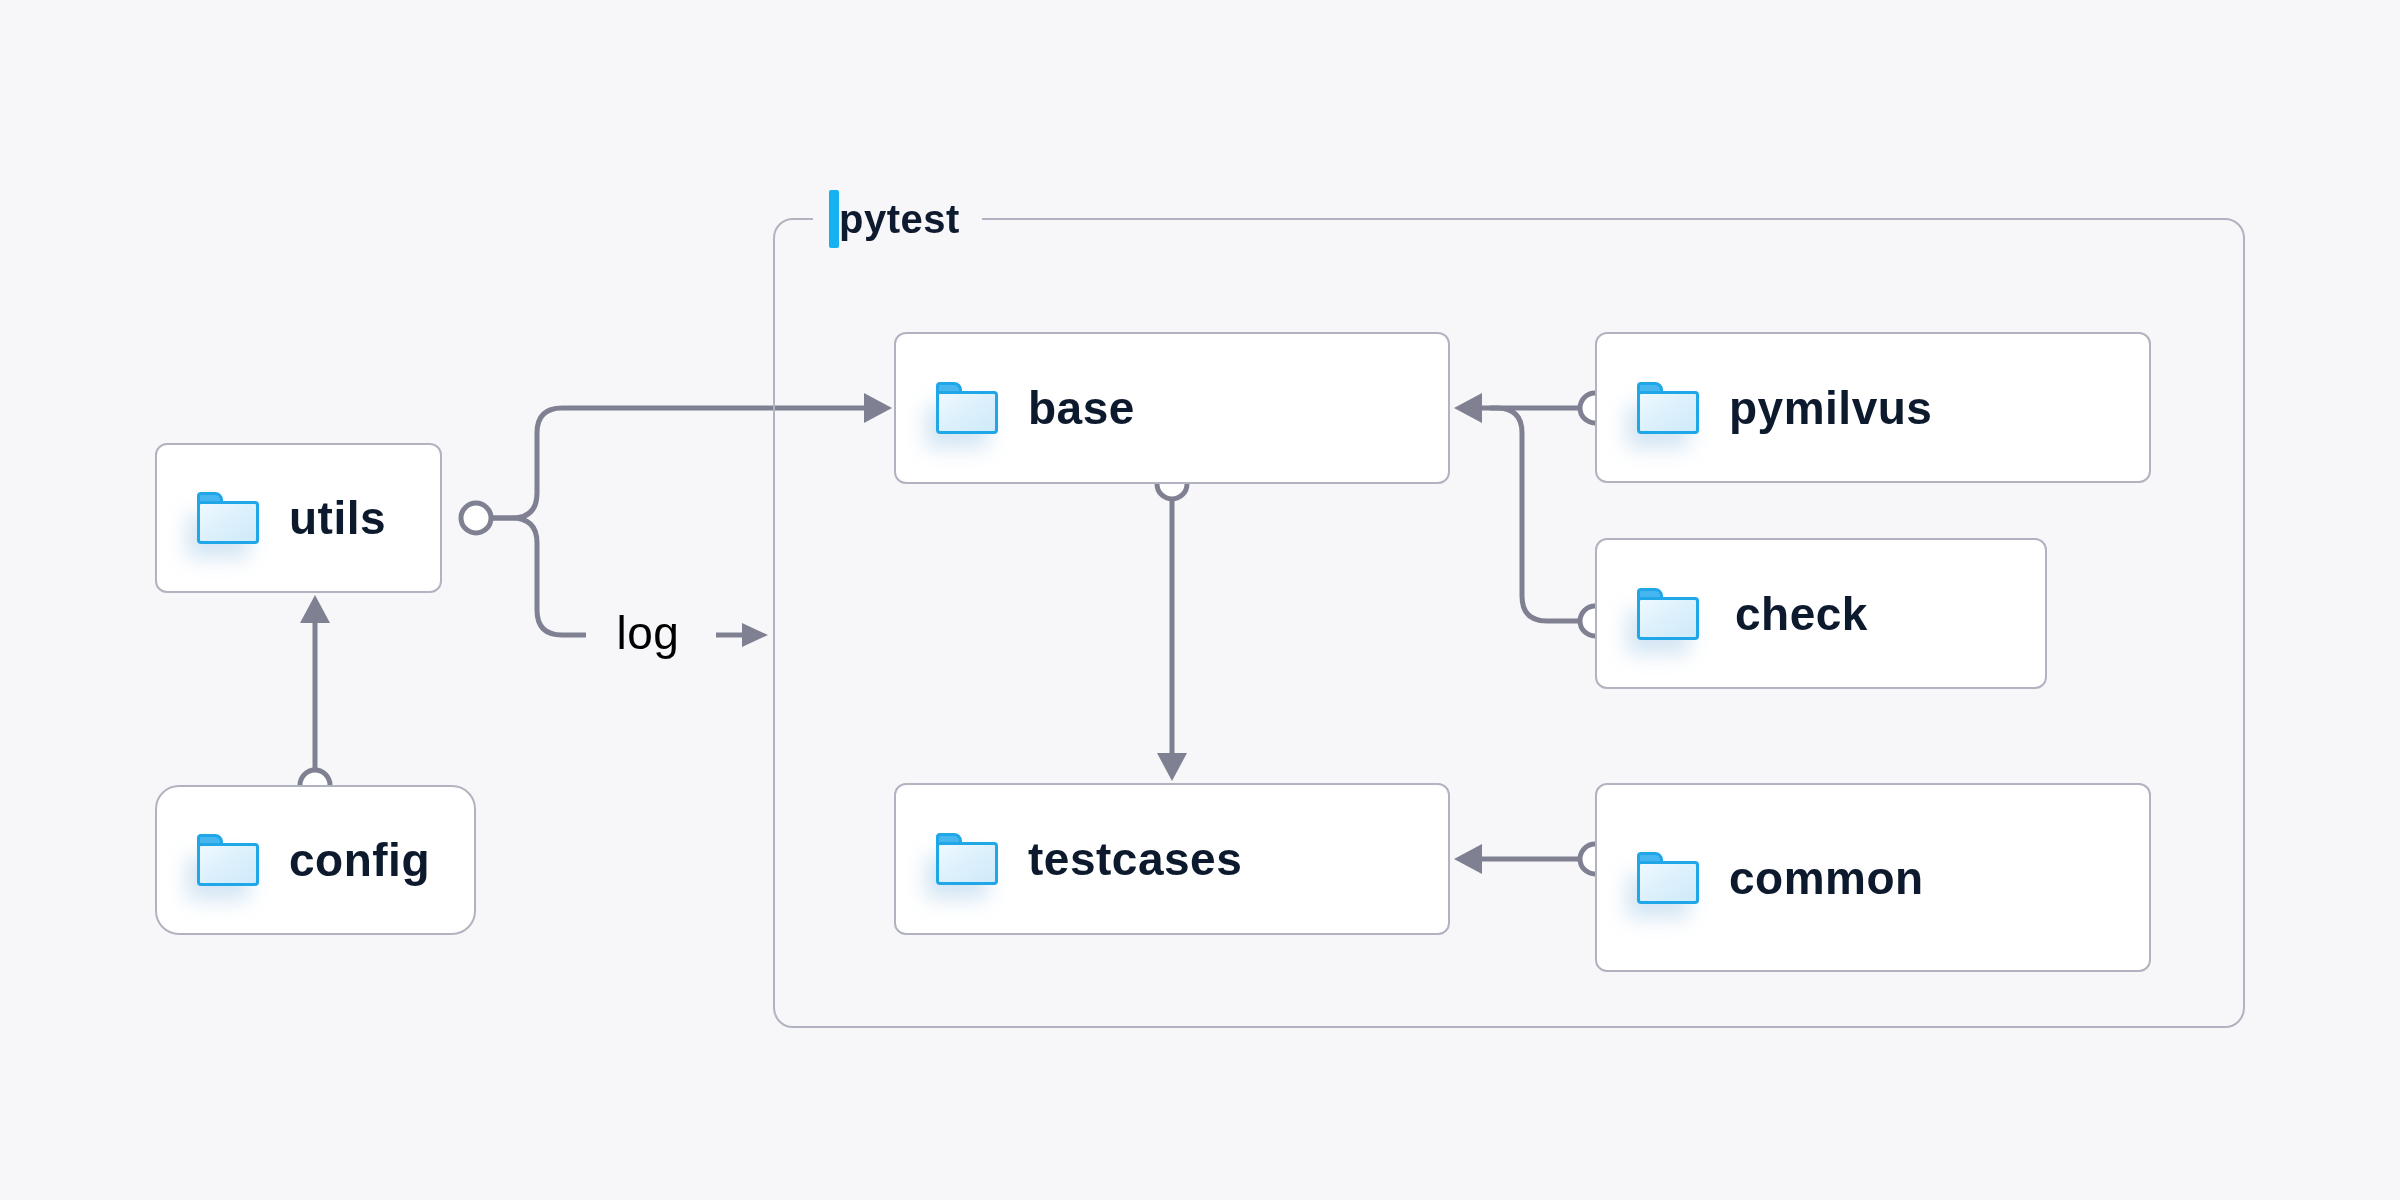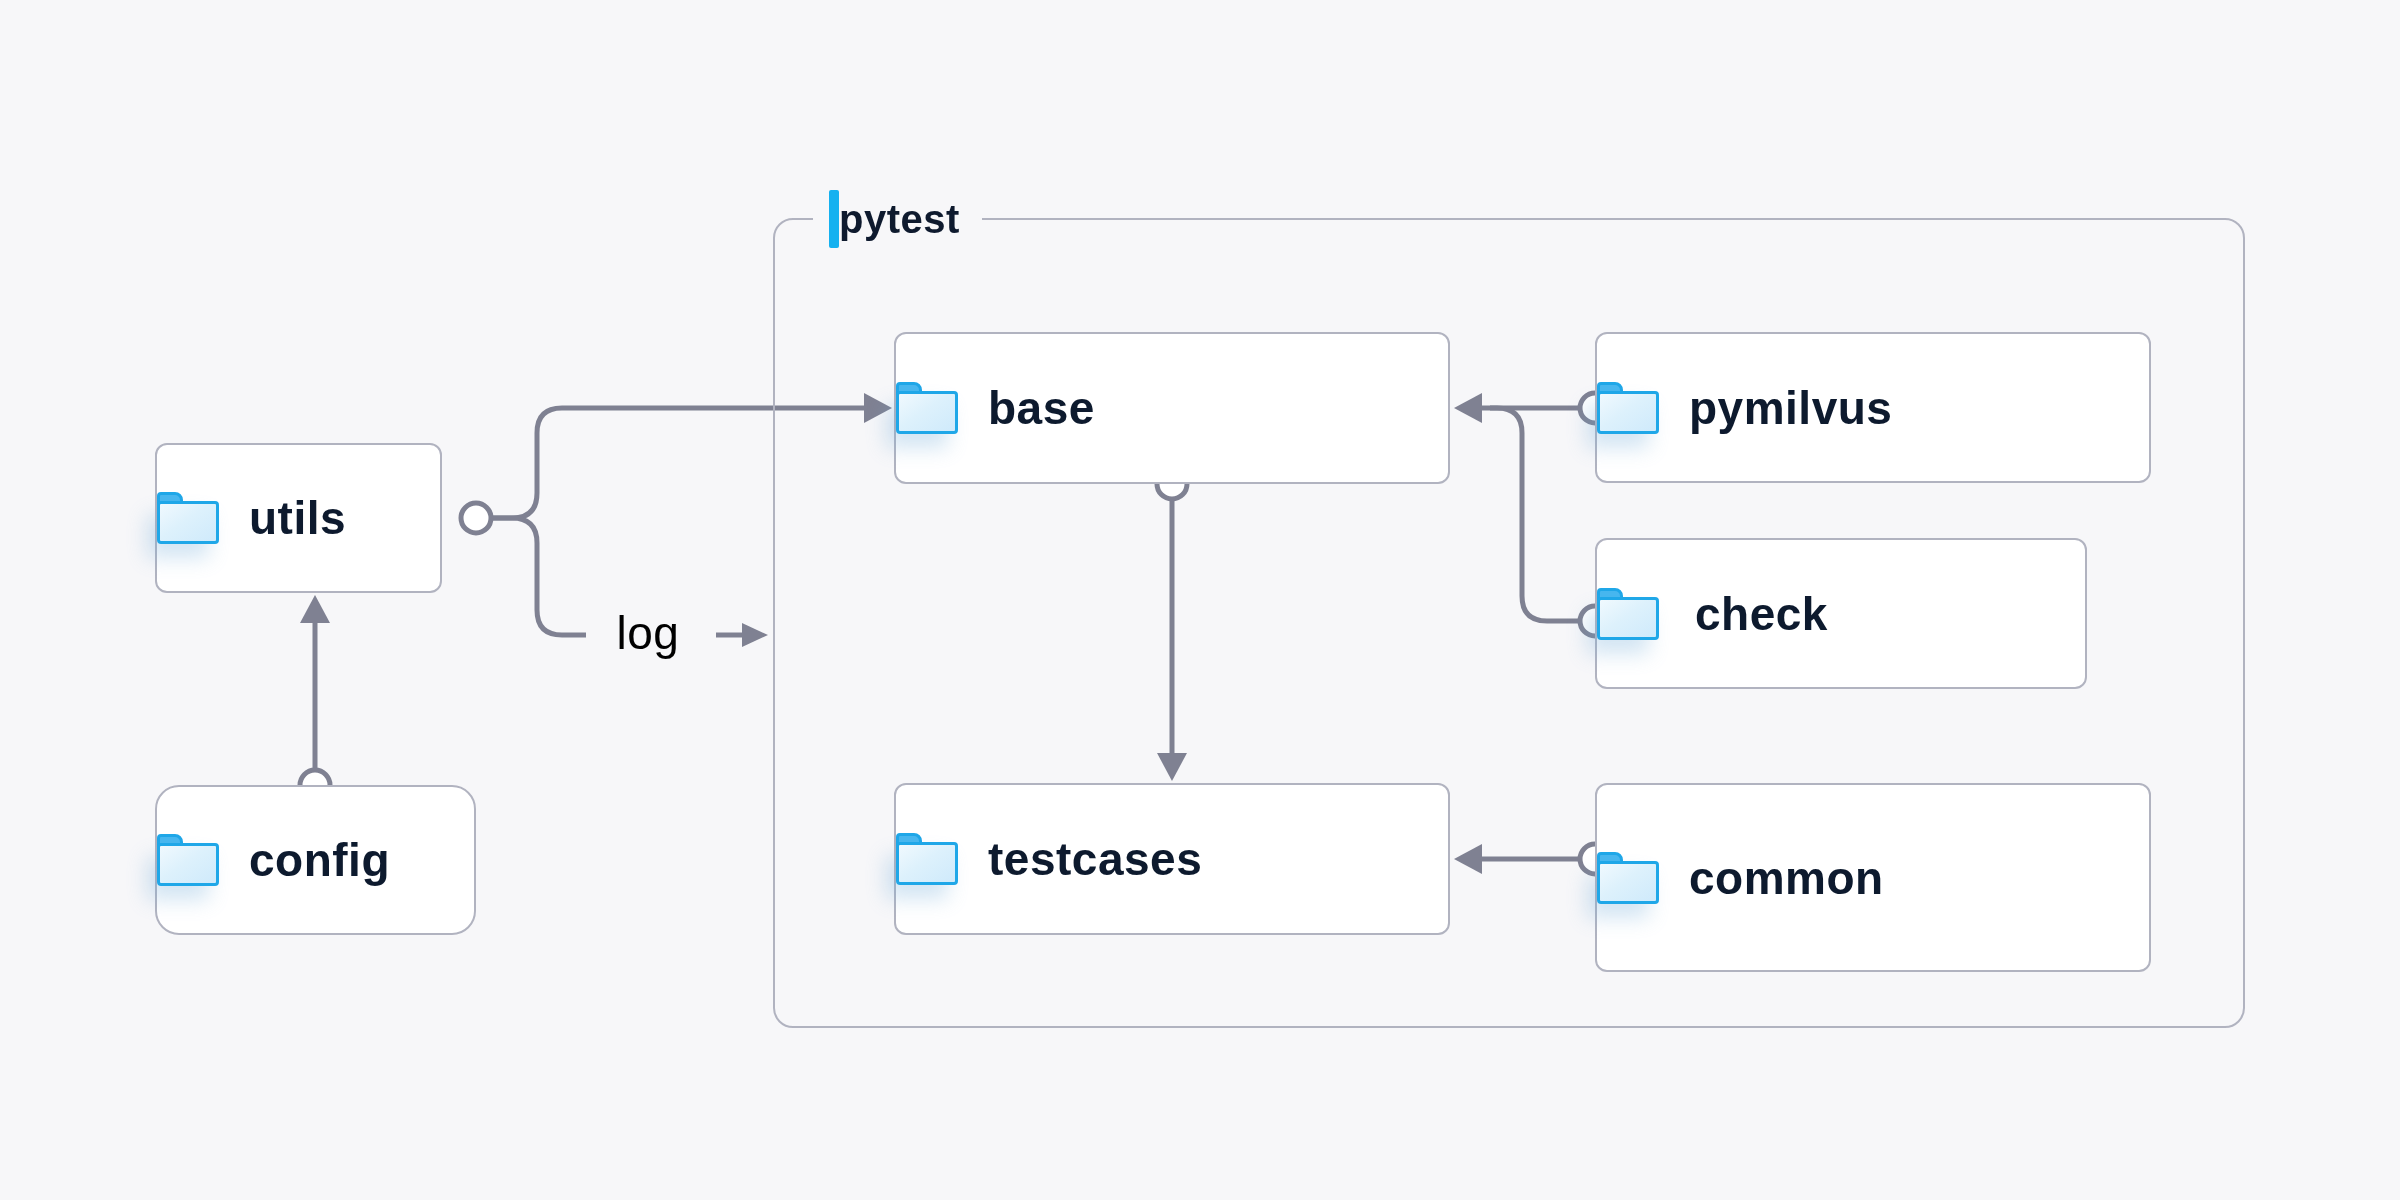--- a/index.html
+++ b/index.html
@@ -68,34 +68,35 @@
 
   
   .node {
     position: absolute;
     box-sizing: border-box;
     background: #ffffff;
     border: 2px solid #b1b3c0;
     border-radius: 12px;
     display: flex;
     align-items: center;
+    padding-left: 40px;
     gap: 30px;
   }
   .node-label {
     font-size: 46px;
     font-weight: 600;
     color: #0d1a2e;
     letter-spacing: 0.5px;
   }
   .node-utils     { left: 155px;  top: 443px; width: 287px; height: 150px; }
   .node-config    { left: 155px;  top: 785px; width: 321px; height: 150px; border-radius: 24px; }
   .node-base      { left: 894px;  top: 332px; width: 556px; height: 152px; }
   .node-testcases { left: 894px;  top: 783px; width: 556px; height: 152px; }
   .node-pymilvus  { left: 1595px; top: 332px; width: 556px; height: 151px; }
-  .node-check     { left: 1595px; top: 538px; width: 492px; height: 151px; gap: 36px; }
+  .node-check     { left: 1595px; top: 538px; width: 452px; height: 151px; gap: 36px; }
   .node-common    { left: 1595px; top: 783px; width: 556px; height: 189px; }
 
   
   .folder {
     position: relative;
     width: 62px;
     height: 52px;
     flex: 0 0 auto;
   }
   .folder .tab {

